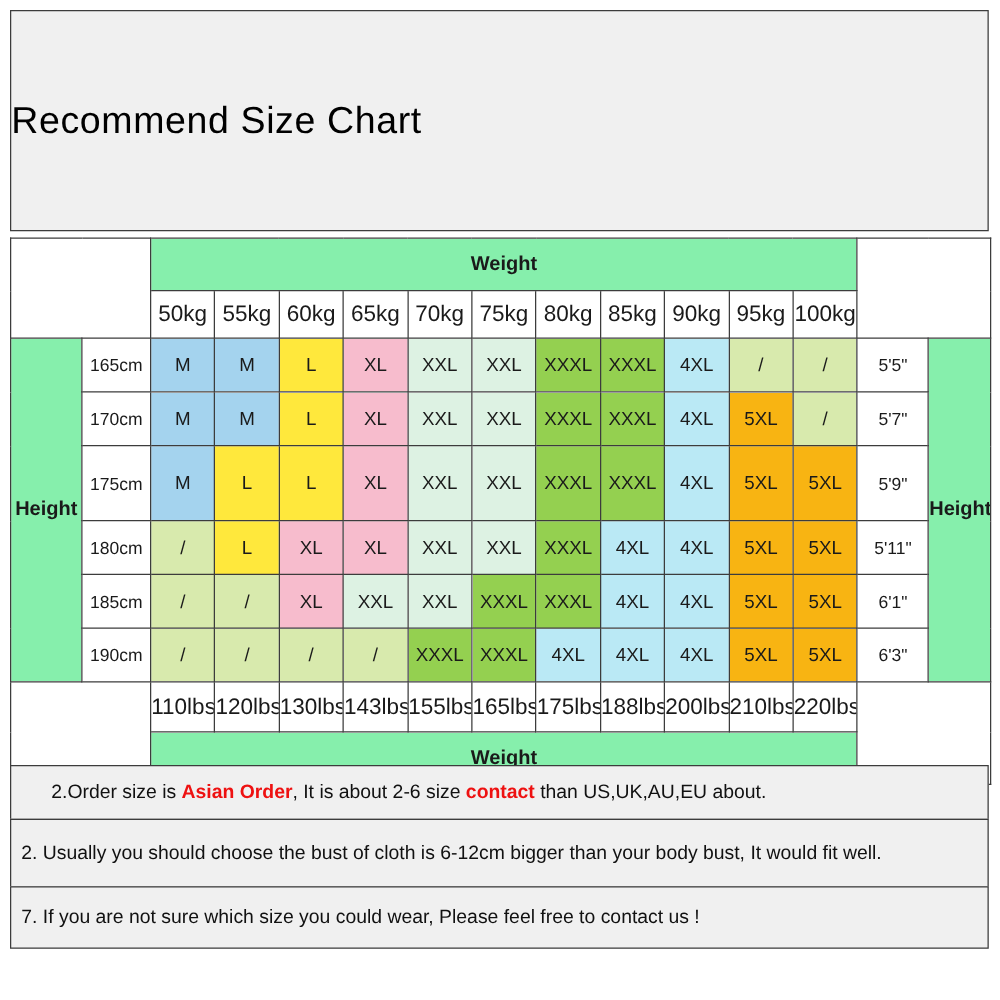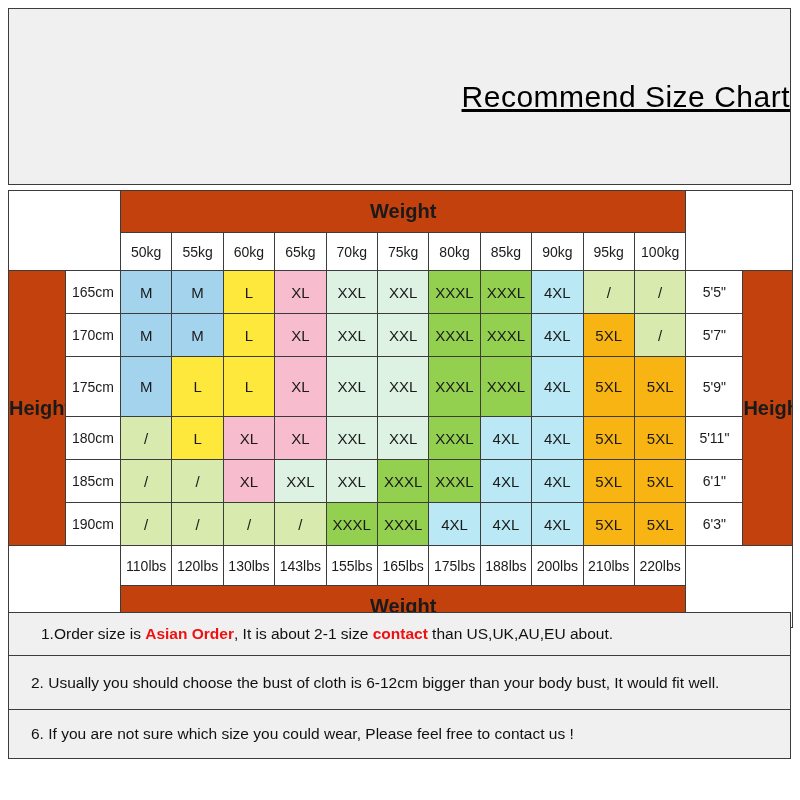--- a/index.html
+++ b/index.html
@@ -4,46 +4,46 @@
 <style>
   * { box-sizing: border-box; margin: 0; padding: 0; }
   html, body {
     width: 800px; height: 800px; background: #ffffff;
     font-family: "Liberation Sans", sans-serif;
     position: relative; overflow: hidden;
   }
   #title-box {
     position: absolute; left: 8px; top: 8px; width: 783px; height: 177px;
     background: var(--panel, #f0f0f0); border: 1px solid var(--bdr, #3c3c3c);
-    display: flex; align-items: center; justify-content: flex-end; text-decoration: underline;
+    display: flex; align-items: center; justify-content: flex-start;
   }
   #title { font-size: 30px; color: #000; letter-spacing: 0.5px; }
 
   #size-table {
     position: absolute; left: 8px; top: 190px; width: 784px;
     border-collapse: collapse; table-layout: fixed;
   }
   #size-table td {
     border: 1px solid var(--bdr, #3c3c3c);
     text-align: center; vertical-align: middle;
     font-size: 15px; color: #1a1a1a; overflow: hidden; white-space: nowrap;
   }
-  #size-table td.hdr { font-weight: bold; font-size: 20px; background: #c2410c; }
-  #size-table td.kg, #size-table td.lbs { font-size: 14px; background: #fff; }
+  #size-table td.hdr { font-weight: bold; font-size: 16px; background: #86efac; }
+  #size-table td.kg, #size-table td.lbs { font-size: 18px; background: #fff; }
   #size-table td.cm, #size-table td.ft { font-size: 14px; background: #fff; }
   #size-table td.empty { background: #fff; }
 
   .note {
     position: absolute; left: 8px; width: 783px;
     background: var(--panel, #f0f0f0); border: 1px solid var(--bdr, #3c3c3c);
     display: flex; align-items: center;
     font-size: 15.5px; color: #111;
   }
   .note-1 { padding-left: 32px; }
-  .note-2, .note-3 { padding-left: 22px; }
+  .note-2, .note-3 { padding-left: 8px; }
   .red { color: var(--red, #ee1111); font-weight: bold; }
 </style>
 </head>
 <body>
 
 <div id="title-box">
   <div id="title">Recommend Size Chart</div>
 </div>
 
 <table id="size-table">
@@ -190,22 +190,22 @@
         <td class="lbs">220lbs</td>
         <td class="empty" colspan="2" rowspan="2"></td>
       </tr>
       <tr style="height:42px">
         <td class="hdr" colspan="11">Weight</td>
       </tr>
     </tbody>
   </table>
 
 <div class="note note-1" style="top:612px; height:44px;">
-  <span><span>1.Order size is </span><span class="red">Asian Order</span><span>, It is about 2-1 size </span><span class="red">contact</span><span> than US,UK,AU,EU about.</span></span>
+  <span><span>2.Order size is </span><span class="red">Asian Order</span><span>, It is about 2-6 size </span><span class="red">contact</span><span> than US,UK,AU,EU about.</span></span>
 </div>
 
 <div class="note note-2" style="top:655px; height:55px;">
   <span>2. Usually you should choose the bust of cloth is 6-12cm bigger than your body bust, It would fit well.</span>
 </div>
 
 <div class="note note-3" style="top:709px; height:50px;">
-  <span>6. If you are not sure which size you could wear, Please feel free to contact us !</span>
+  <span>7. If you are not sure which size you could wear, Please feel free to contact us !</span>
 </div>
 
 </body></html>

